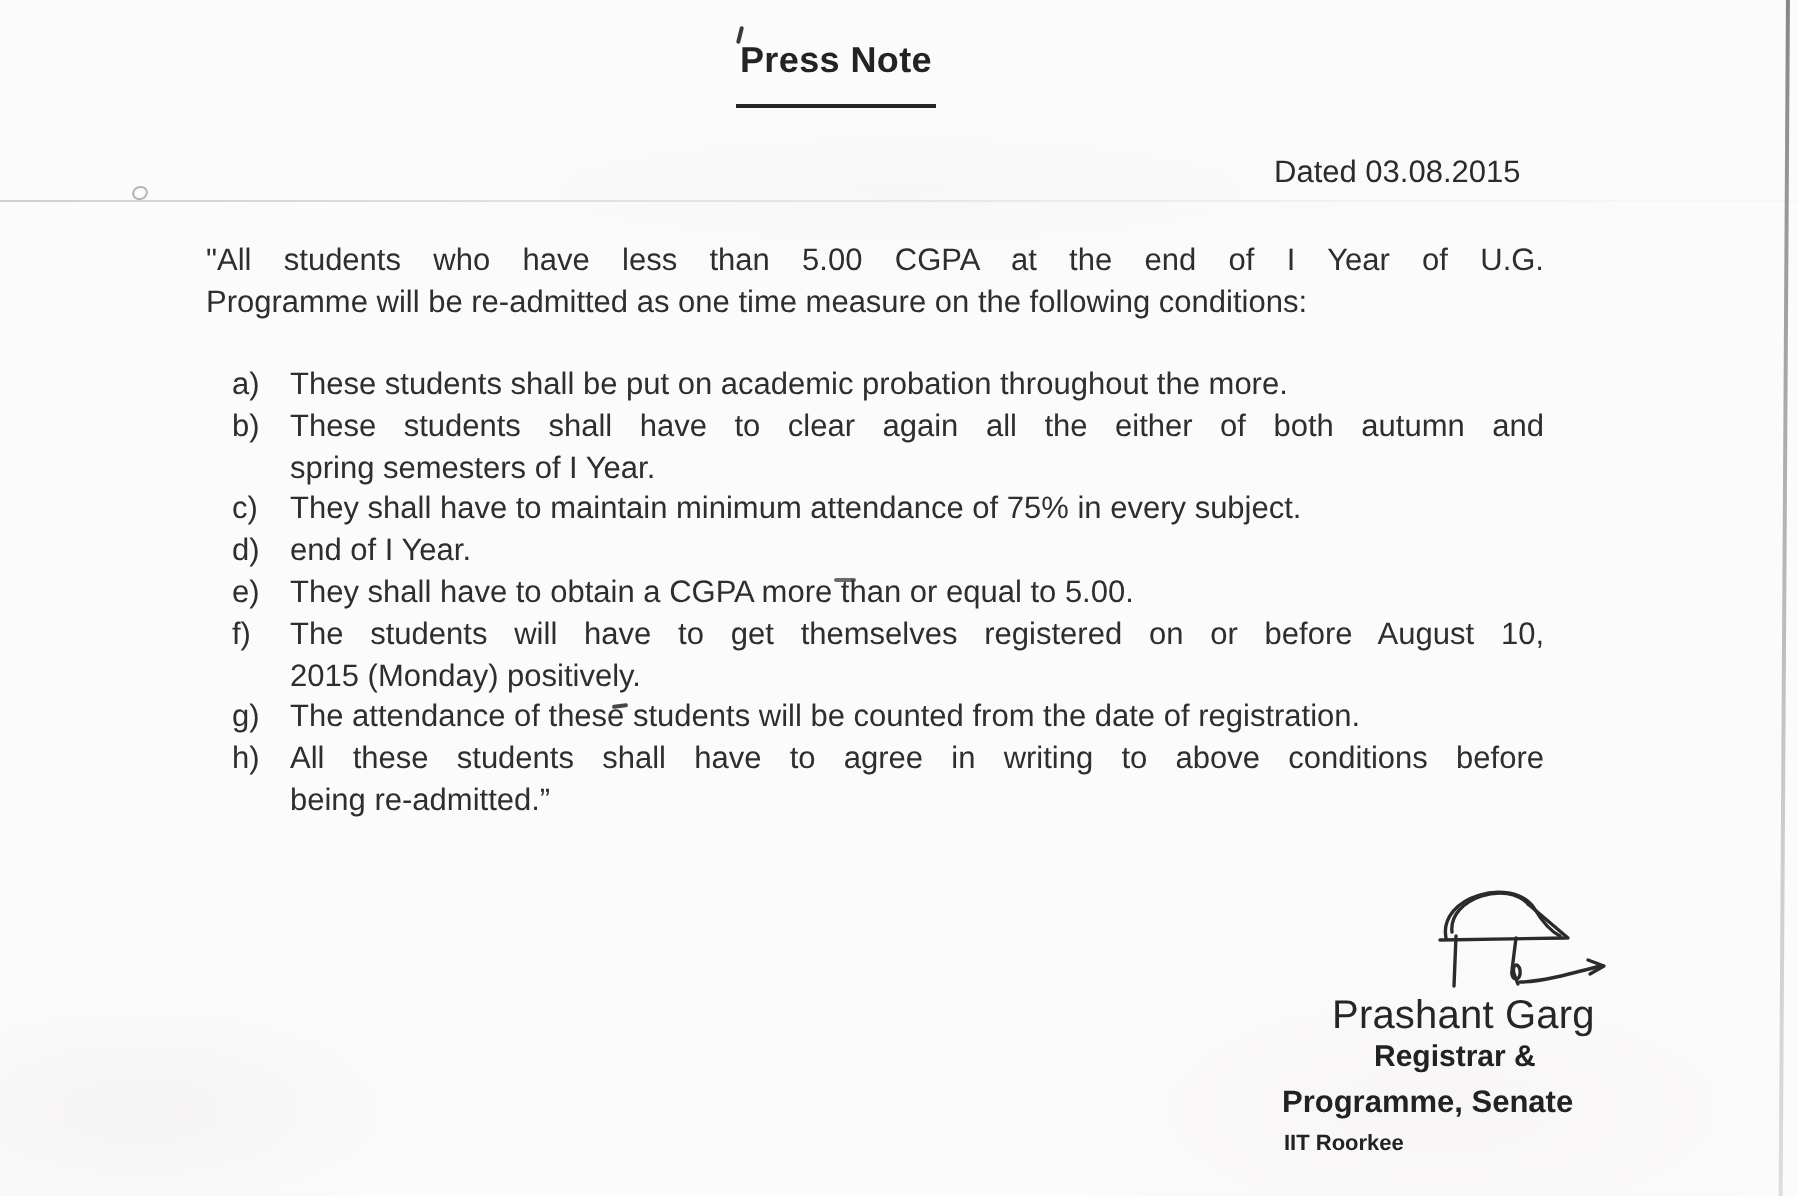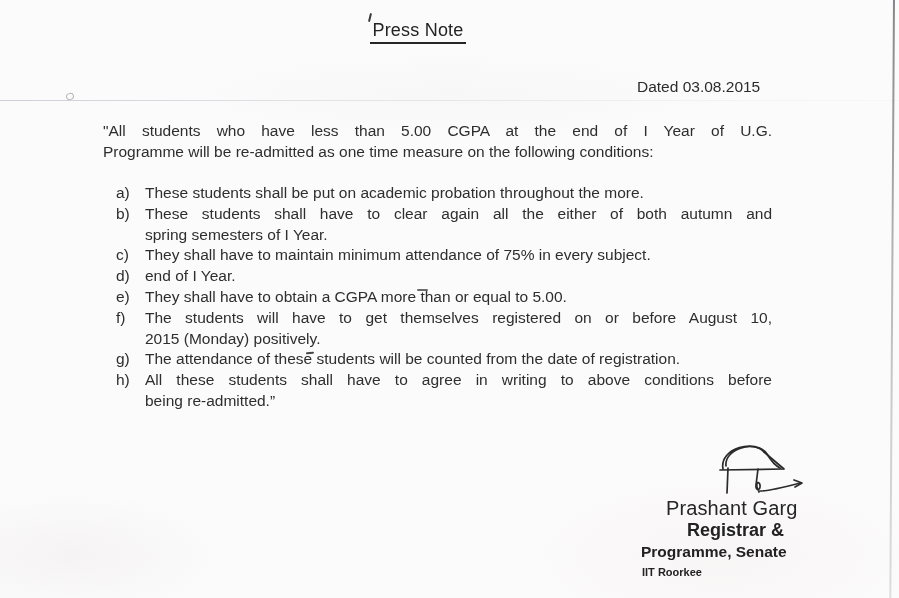--- a/index.html
+++ b/index.html
@@ -54,24 +54,24 @@
     background: rgba(70,70,70,0.8); border-radius: 1px;
   }
 
   
   .title-wrap {
     position: absolute; left: 0; top: 20px; width: 836px;
     text-align: center;
   }
   .title {
     display: inline-block;
-    font-size: 18px; font-weight: 400; color: #232323;
+    font-size: 18px; font-weight: 700; color: #232323;
     letter-spacing: 0.2px;
     border-bottom: 2px solid #262626;
-    padding: 0 2px 1px 2px;
+    padding: 0 2px 11px 2px;
   }
   .date {
     position: absolute; left: 637px; top: 62px;
     font-size: 15.5px; color: #2b2b2b; margin-top: 16px;
   }
 
   .bodytext { font-size: 15.5px; line-height: 20.8px; color: #2e2e2e; }
 
   .intro {
     position: absolute; left: 103px; top: 121px; width: 669px;
@@ -90,21 +90,21 @@
   .cond .lbl { padding-left: 13px; }
 
   
   .sig-scribble { position: absolute; left: 690px; top: 436px; }
   .sig-name {
     position: absolute; left: 666px; top: 497px;
     font-size: 20px; font-weight: 400; color: #262626; letter-spacing: 0.1px;
   }
   .sig-role1 {
     position: absolute; left: 687px; top: 520px;
-    font-size: 18px; font-weight: 700; color: #222;
+    font-size: 15px; font-weight: 700; color: #222;
   }
   .sig-role2 {
     position: absolute; left: 641px; top: 543px;
     font-size: 15.5px; font-weight: 700; color: #222;
   }
   .sig-role3 {
     position: absolute; left: 642px; top: 566px;
     font-size: 11px; font-weight: 700; color: #222;
   }
 </style>

